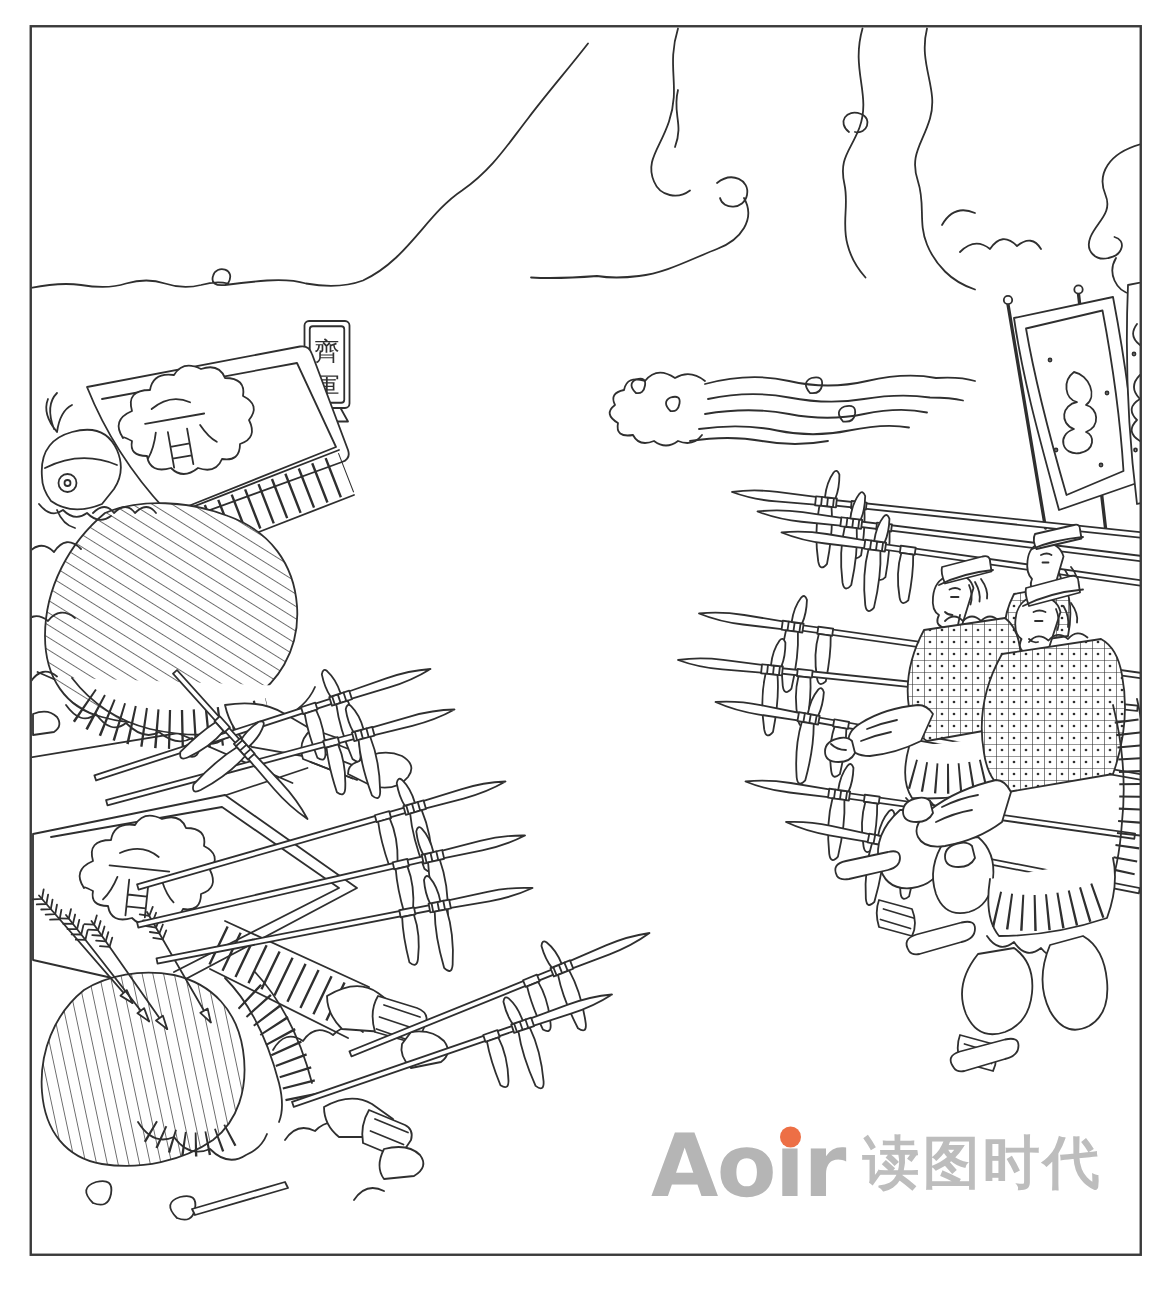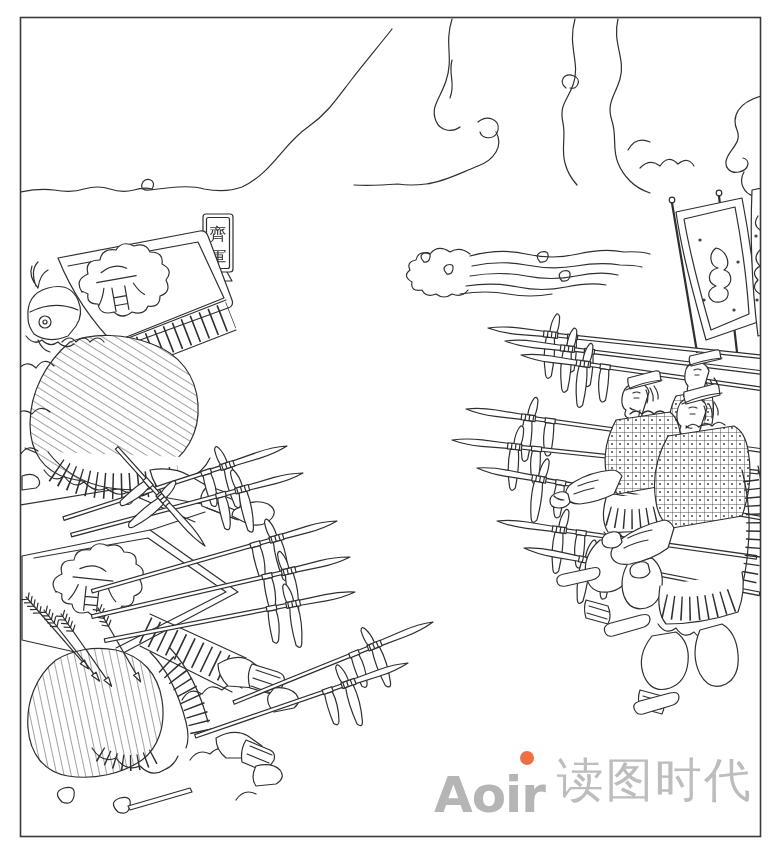--- a/index.html
+++ b/index.html
@@ -2,24 +2,24 @@
 <html><head>
 <meta charset="utf-8">
 <style>
   html,body{margin:0;padding:0;background:#ffffff;}
   body{width:782px;height:865px;position:relative;overflow:hidden;
        font-family:"DejaVu Sans","Liberation Sans",sans-serif;}
   #illustration{position:absolute;left:0;top:0;}
   
   .wm{position:absolute;left:434px;top:748px;display:flex;align-items:flex-start;gap:12px;
       user-select:none;pointer-events:none;}
-  .wm-logo{position:relative;font-weight:bold;font-size:50px;line-height:1;
-           letter-spacing:-1px;color:#b5b5b5;margin-top:22px;}
+  .wm-logo{position:relative;font-weight:bold;font-size:58px;line-height:1;
+           letter-spacing:-1px;color:#b5b5b5;}
   .wm-dot{position:absolute;left:86px;top:3px;width:14px;height:14px;border-radius:50%;}
-  .wm-cn{font-weight:normal;font-size:47px;line-height:1;letter-spacing:2px;
+  .wm-cn{font-weight:bold;font-size:38px;line-height:1;letter-spacing:2px;
          color:#bdbdbd;margin-top:8px;}
 </style>
 </head>
 <body>
 
 <svg id="illustration" width="782" height="865" viewBox="0 0 782 865">
   <defs>
     <clipPath id="frameClip">
         <rect x="21" y="18" width="739" height="818"></rect>
       </clipPath>

